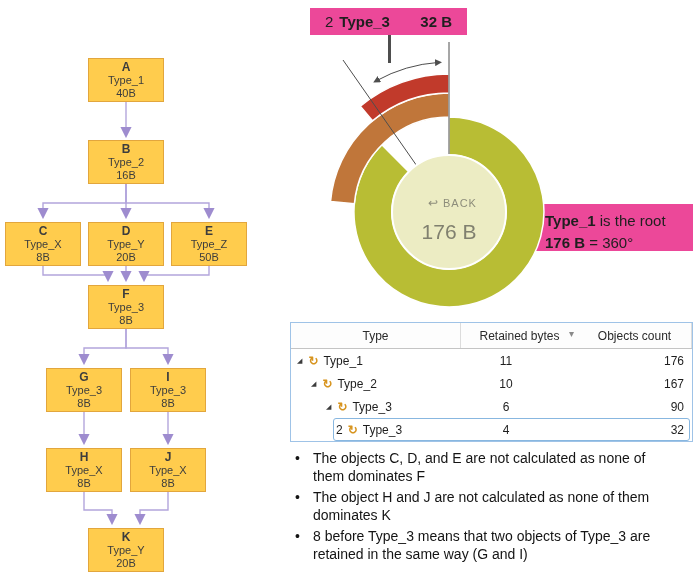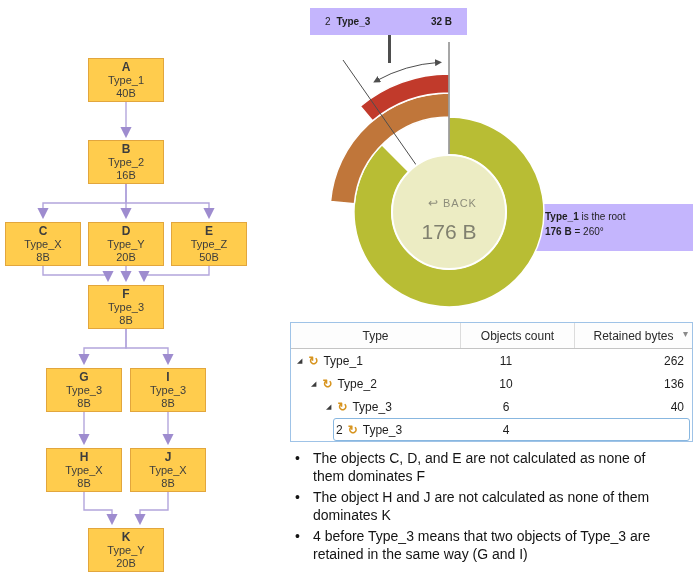--- a/index.html
+++ b/index.html
@@ -23,21 +23,21 @@
   .ntype,.nsize{font-size:11px;}
   .n-a{left:88px;top:58px}  .n-b{left:88px;top:140px}
   .n-c{left:5px;top:222px}  .n-d{left:88px;top:222px}  .n-e{left:171px;top:222px}
   .n-f{left:88px;top:285px}
   .n-g{left:46px;top:368px} .n-i{left:130px;top:368px}
   .n-h{left:46px;top:448px} .n-j{left:130px;top:448px}
   .n-k{left:88px;top:528px}
 
   
   .sun{position:absolute;left:300px;top:30px;}
-  .callout{background:#c4b5fd;color:#1f1f1f;font-size:10px;box-sizing:border-box;}
+  .callout{background:#ec4899;color:#1f1f1f;font-size:15px;box-sizing:border-box;}
   .callout-top{
     position:absolute;left:310px;top:8px;width:157px;height:27px;
     display:flex;align-items:center;justify-content:space-between;padding:0 15px;
   }
   .ct-prefix{margin-right:6px;}
   .vline1{position:absolute;left:388px;top:35px;width:3px;height:28px;background:#4e4e4e;}
   .hline1{position:absolute;left:506px;top:226px;width:27px;height:3px;background:#4e4e4e;}
   .callout-right{
     position:absolute;left:533px;top:204px;width:160px;height:47px;
     padding:6px 6px 20px 12px;line-height:1.45;
@@ -158,21 +158,21 @@
 <div class="callout callout-top">
   <span class="ct-left">
     <span class="ct-prefix">2</span><b>Type_3</b>
   </span>
   <b class="ct-val">32 B</b>
 </div>
 <div class="vline1"></div>
 
 <div class="callout callout-right">
   <div><b>Type_1</b><span> is the root</span></div>
-  <div><b>176 B</b><span> = 260°</span></div>
+  <div><b>176 B</b><span> = 360°</span></div>
 </div>
 <div class="hline1"></div>
 
 <svg class="sun" width="310" height="290" viewBox="0 0 310 290">
   <defs>
     <marker id="aah" markerWidth="7" markerHeight="7" refX="3.5" refY="3.5" orient="auto-start-reverse">
       <path d="M0,0 L7,3.5 L0,7 Z" fill="#4e4e4e"></path>
     </marker>
   </defs>
 
@@ -188,74 +188,75 @@
     <circle cx="149" cy="182" r="57" stroke="#ffffff" stroke-width="2" fill="#ececc3"></circle>
     <text x="138" y="177" text-anchor="end" font-size="12" fill="#8d8d7b">↩</text>
     <text x="143" y="177" text-anchor="start" font-size="11" letter-spacing="1" fill="#8d8d7b">BACK</text>
     <text x="149" y="209" text-anchor="middle" font-size="21" fill="#80806f">176 B</text>
   </g>
 </svg>
 
 <div class="rtable">
   <div class="thead">
     <div class="th th-type">Type</div>
-    <div class="th th-count">Objects count</div>
     <div class="th th-retained">
       <span>Retained bytes</span>
       <span class="sort">▾</span>
     </div>
+    <div class="th th-count">Objects count</div>
   </div>
 
   <div class="trow ind0">
     <div class="tc-type">
       <span class="expander">◢</span>
       <span class="ticon">↻</span>
       <span>Type_1</span>
     </div>
     <div class="tc-count">11</div>
-    <div class="tc-ret">262</div>
+    <div class="tc-ret">176</div>
   </div>
 
   <div class="trow ind1">
     <div class="tc-type">
       <span class="expander">◢</span>
       <span class="ticon">↻</span>
       <span>Type_2</span>
     </div>
     <div class="tc-count">10</div>
-    <div class="tc-ret">136</div>
+    <div class="tc-ret">167</div>
   </div>
 
   <div class="trow ind2">
     <div class="tc-type">
       <span class="expander">◢</span>
       <span class="ticon">↻</span>
       <span>Type_3</span>
     </div>
     <div class="tc-count">6</div>
-    <div class="tc-ret">40</div>
+    <div class="tc-ret">90</div>
   </div>
 
   <div class="trow ind3">
     <div class="hl"></div>
     <div class="tc-type">
       <span class="rowpfx">2</span>
       <span class="ticon">↻</span>
       <span>Type_3</span>
     </div>
     <div class="tc-count">4</div>
+    <div class="tc-ret">32</div>
   </div>
 </div>
 
 <div class="notes">
   <div class="li">
     <span class="b">•</span>
     <span class="t">The objects C, D, and E are not calculated as none of them dominates F</span>
   </div>
   <div class="li">
     <span class="b">•</span>
     <span class="t">The object H and J are not calculated as none of them dominates K</span>
   </div>
   <div class="li">
     <span class="b">•</span>
-    <span class="t">4 before Type_3 means that two objects of Type_3 are retained in the same way (G and I)</span>
+    <span class="t">8 before Type_3 means that two objects of Type_3 are retained in the same way (G and I)</span>
   </div>
 </div>
 
 </body></html>

